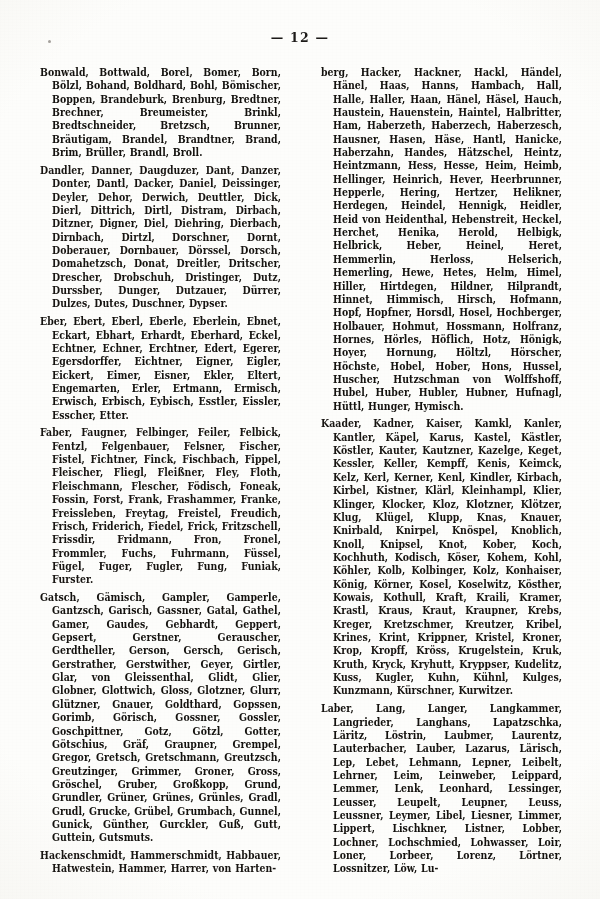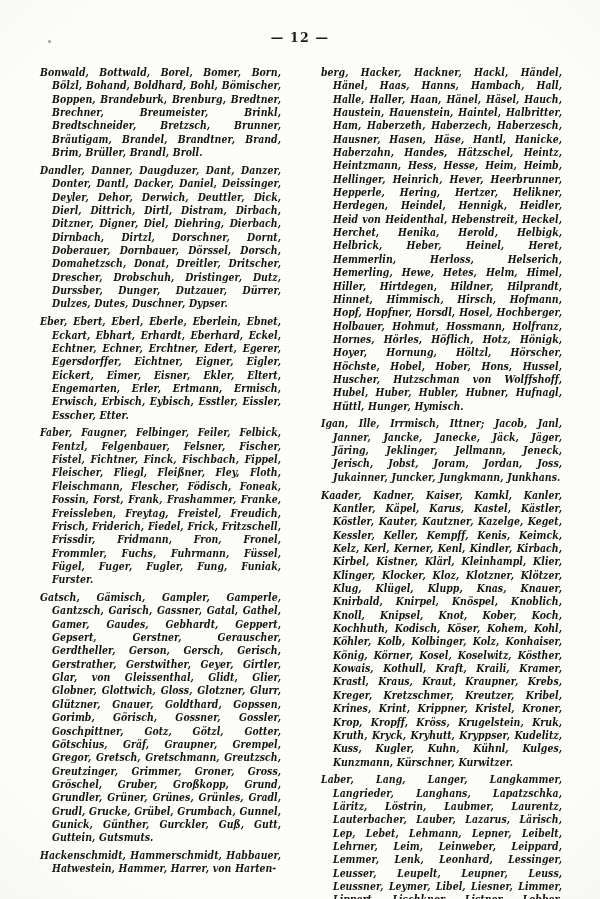--- a/index.html
+++ b/index.html
@@ -61,21 +61,20 @@
 
   
   #columns {
     position: absolute;
     top: 66px;
     left: 40px;
     width: 522px;
     height: 810px;
     display: flex;
     gap: 40px;
-    font-style: italic;
   }
 
   .column {
     width: 250px;
     display: block;
   }
 
   
   .entry-block {
     font-family: "DejaVu Serif", "Liberation Serif", serif;
@@ -124,19 +123,18 @@
       <p class="entry-block">Bonwald, Bottwald, Borel, Bomer, Born, Bölzl, Bohand, Boldhard, Bohl, Bömischer, Boppen, Brandeburk, Brenburg, Bredtner, Brechner, Breumeister, Brinkl, Bredtschneider, Bretzsch, Brunner, Bräutigam, Brandel, Brandtner, Brand, Brim, Brüller, Brandl, Broll.</p>
       <p class="entry-block">Dandler, Danner, Daugduzer, Dant, Danzer, Donter, Dantl, Dacker, Daniel, Deissinger, Deyler, Dehor, Derwich, Deuttler, Dick, Dierl, Dittrich, Dirtl, Distram, Dirbach, Ditzner, Digner, Diel, Diehring, Dierbach, Dirnbach, Dirtzl, Dorschner, Dornt, Doberauer, Dornbauer, Dörssel, Dorsch, Domahetzsch, Donat, Dreitler, Dritscher, Drescher, Drobschuh, Dristinger, Dutz, Durssber, Dunger, Dutzauer, Dürrer, Dulzes, Dutes, Duschner, Dypser.</p>
       <p class="entry-block">Eber, Ebert, Eberl, Eberle, Eberlein, Ebnet, Eckart, Ebhart, Erhardt, Eberhard, Eckel, Echtner, Echner, Erchtner, Edert, Egerer, Egersdorffer, Eichtner, Eigner, Eigler, Eickert, Eimer, Eisner, Ekler, Eltert, Engemarten, Erler, Ertmann, Ermisch, Erwisch, Erbisch, Eybisch, Esstler, Eissler, Esscher, Etter.</p>
       <p class="entry-block">Faber, Faugner, Felbinger, Feiler, Felbick, Fentzl, Felgenbauer, Felsner, Fischer, Fistel, Fichtner, Finck, Fischbach, Fippel, Fleischer, Fliegl, Fleißner, Fley, Floth, Fleischmann, Flescher, Födisch, Foneak, Fossin, Forst, Frank, Frashammer, Franke, Freissleben, Freytag, Freistel, Freudich, Frisch, Friderich, Fiedel, Frick, Fritzschell, Frissdir, Fridmann, Fron, Fronel, Frommler, Fuchs, Fuhrmann, Füssel, Fügel, Fuger, Fugler, Fung, Funiak, Furster.</p>
       <p class="entry-block">Gatsch, Gämisch, Gampler, Gamperle, Gantzsch, Garisch, Gassner, Gatal, Gathel, Gamer, Gaudes, Gebhardt, Geppert, Gepsert, Gerstner, Gerauscher, Gerdtheller, Gerson, Gersch, Gerisch, Gerstrather, Gerstwither, Geyer, Girtler, Glar, von Gleissenthal, Glidt, Glier, Globner, Glottwich, Gloss, Glotzner, Glurr, Glützner, Gnauer, Goldthard, Gopssen, Gorimb, Görisch, Gossner, Gossler, Goschpittner, Gotz, Götzl, Gotter, Götschius, Gräf, Graupner, Grempel, Gregor, Gretsch, Gretschmann, Greutzsch, Greutzinger, Grimmer, Groner, Gross, Gröschel, Gruber, Großkopp, Grund, Grundler, Grüner, Grünes, Grünles, Gradl, Grudl, Grucke, Grübel, Grumbach, Gunnel, Gunick, Günther, Gurckler, Guß, Gutt, Guttein, Gutsmuts.</p>
       <p class="entry-block">Hackenschmidt, Hammerschmidt, Habbauer, Hatwestein, Hammer, Harrer, von Harten-</p>
     </div>
 
     <div class="column">
       <p class="entry-block cont">berg, Hacker, Hackner, Hackl, Händel, Hänel, Haas, Hanns, Hambach, Hall, Halle, Haller, Haan, Hänel, Häsel, Hauch, Haustein, Hauenstein, Haintel, Halbritter, Ham, Haberzeth, Haberzech, Haberzesch, Hausner, Hasen, Häse, Hantl, Hanicke, Haberzahn, Handes, Hätzschel, Heintz, Heintzmann, Hess, Hesse, Heim, Heimb, Hellinger, Heinrich, Hever, Heerbrunner, Hepperle, Hering, Hertzer, Helikner, Herdegen, Heindel, Hennigk, Heidler, Heid von Heidenthal, Hebenstreit, Heckel, Herchet, Henika, Herold, Helbigk, Helbrick, Heber, Heinel, Heret, Hemmerlin, Herloss, Helserich, Hemerling, Hewe, Hetes, Helm, Himel, Hiller, Hirtdegen, Hildner, Hilprandt, Hinnet, Himmisch, Hirsch, Hofmann, Hopf, Hopfner, Horsdl, Hosel, Hochberger, Holbauer, Hohmut, Hossmann, Holfranz, Hornes, Hörles, Höflich, Hotz, Hönigk, Hoyer, Hornung, Höltzl, Hörscher, Höchste, Hobel, Hober, Hons, Hussel, Huscher, Hutzschman von Wolffshoff, Hubel, Huber, Hubler, Hubner, Hufnagl, Hüttl, Hunger, Hymisch.</p>
-      <p class="entry-block">Igan, Ille, Irrmisch, Ittner; Jacob, Janl, Janner, Jancke, Janecke, Jäck, Jäger, Järing, Jeklinger, Jellmann, Jeneck, Jerisch, Jobst, Joram, Jordan, Joss, Jukainner, Juncker, Jungkmann, Junkhans.</p>
       <p class="entry-block">Kaader, Kadner, Kaiser, Kamkl, Kanler, Kantler, Käpel, Karus, Kastel, Kästler, Köstler, Kauter, Kautzner, Kazelge, Keget, Kessler, Keller, Kempff, Kenis, Keimck, Kelz, Kerl, Kerner, Kenl, Kindler, Kirbach, Kirbel, Kistner, Klärl, Kleinhampl, Klier, Klinger, Klocker, Kloz, Klotzner, Klötzer, Klug, Klügel, Klupp, Knas, Knauer, Knirbald, Knirpel, Knöspel, Knoblich, Knoll, Knipsel, Knot, Kober, Koch, Kochhuth, Kodisch, Köser, Kohem, Kohl, Köhler, Kolb, Kolbinger, Kolz, Konhaiser, König, Körner, Kosel, Koselwitz, Kösther, Kowais, Kothull, Kraft, Kraili, Kramer, Krastl, Kraus, Kraut, Kraupner, Krebs, Kreger, Kretzschmer, Kreutzer, Kribel, Krines, Krint, Krippner, Kristel, Kroner, Krop, Kropff, Kröss, Krugelstein, Kruk, Kruth, Kryck, Kryhutt, Kryppser, Kudelitz, Kuss, Kugler, Kuhn, Kühnl, Kulges, Kunzmann, Kürschner, Kurwitzer.</p>
       <p class="entry-block">Laber, Lang, Langer, Langkammer, Langrieder, Langhans, Lapatzschka, Läritz, Löstrin, Laubmer, Laurentz, Lauterbacher, Lauber, Lazarus, Lärisch, Lep, Lebet, Lehmann, Lepner, Leibelt, Lehrner, Leim, Leinweber, Leippard, Lemmer, Lenk, Leonhard, Lessinger, Leusser, Leupelt, Leupner, Leuss, Leussner, Leymer, Libel, Liesner, Limmer, Lippert, Lischkner, Listner, Lobber, Lochner, Lochschmied, Lohwasser, Loir, Loner, Lorbeer, Lorenz, Lörtner, Lossnitzer, Löw, Lu-</p>
     </div>
 
   </div>
 </div>
 
 </body></html>

